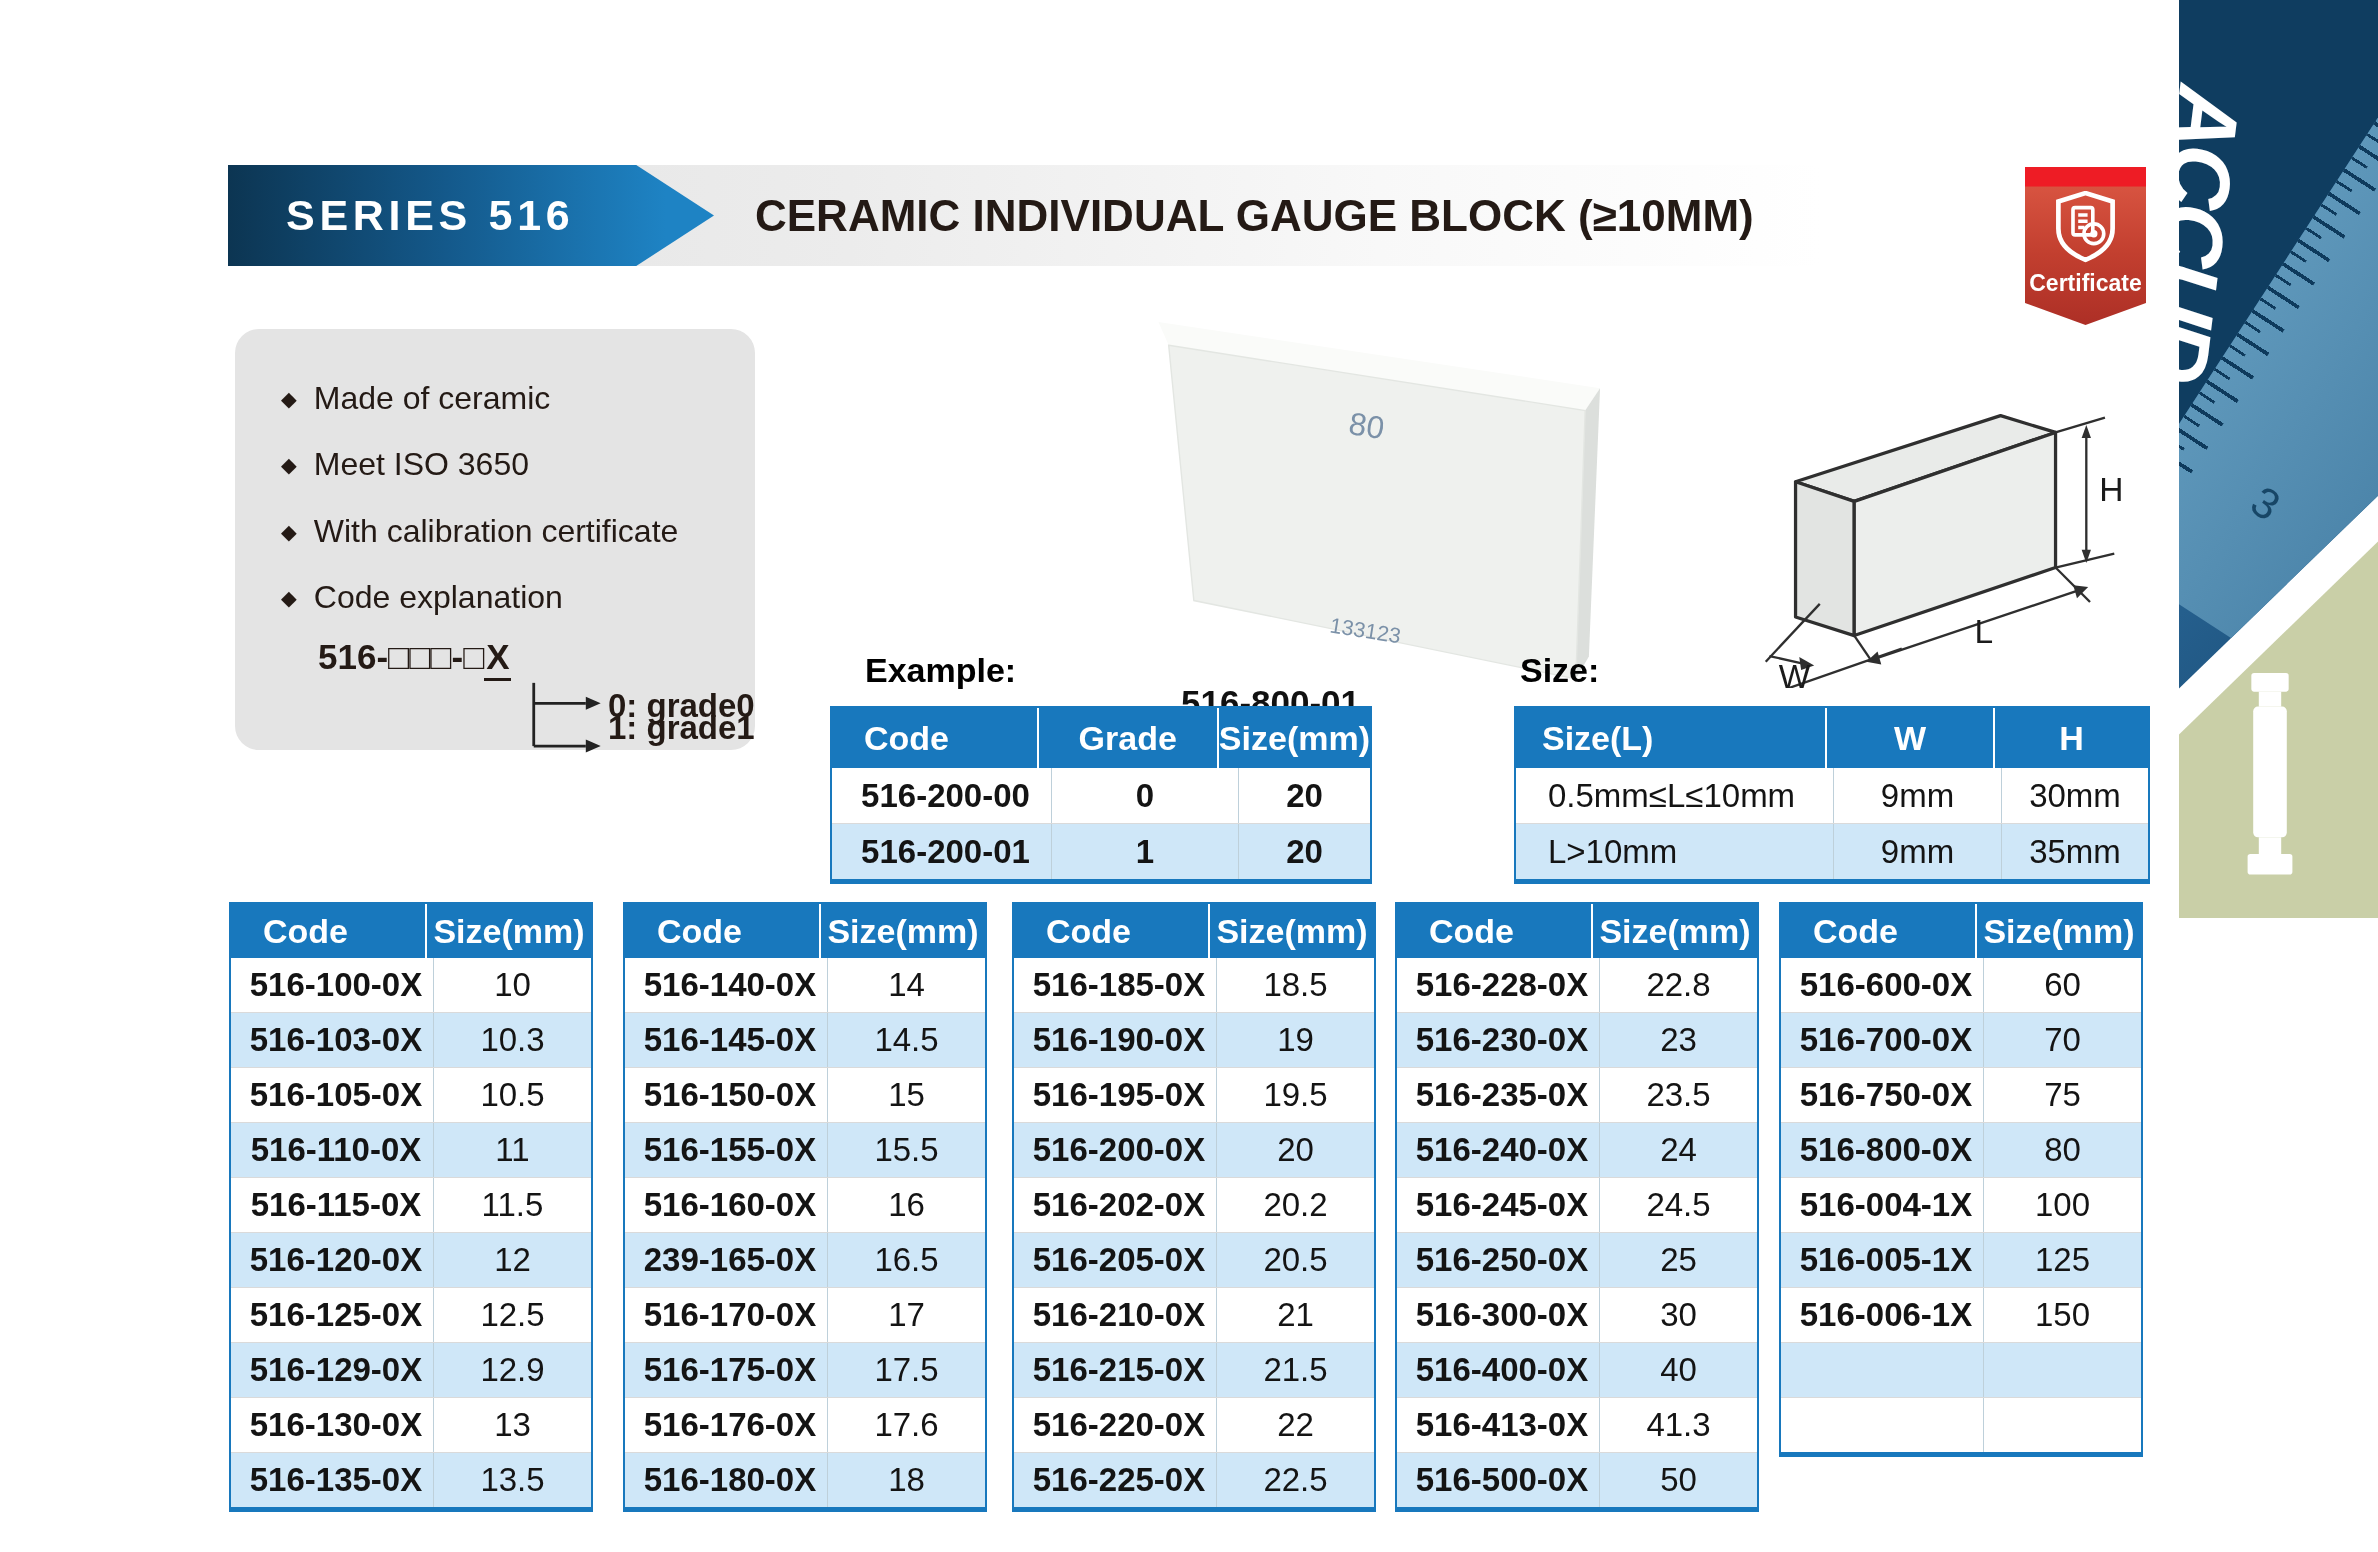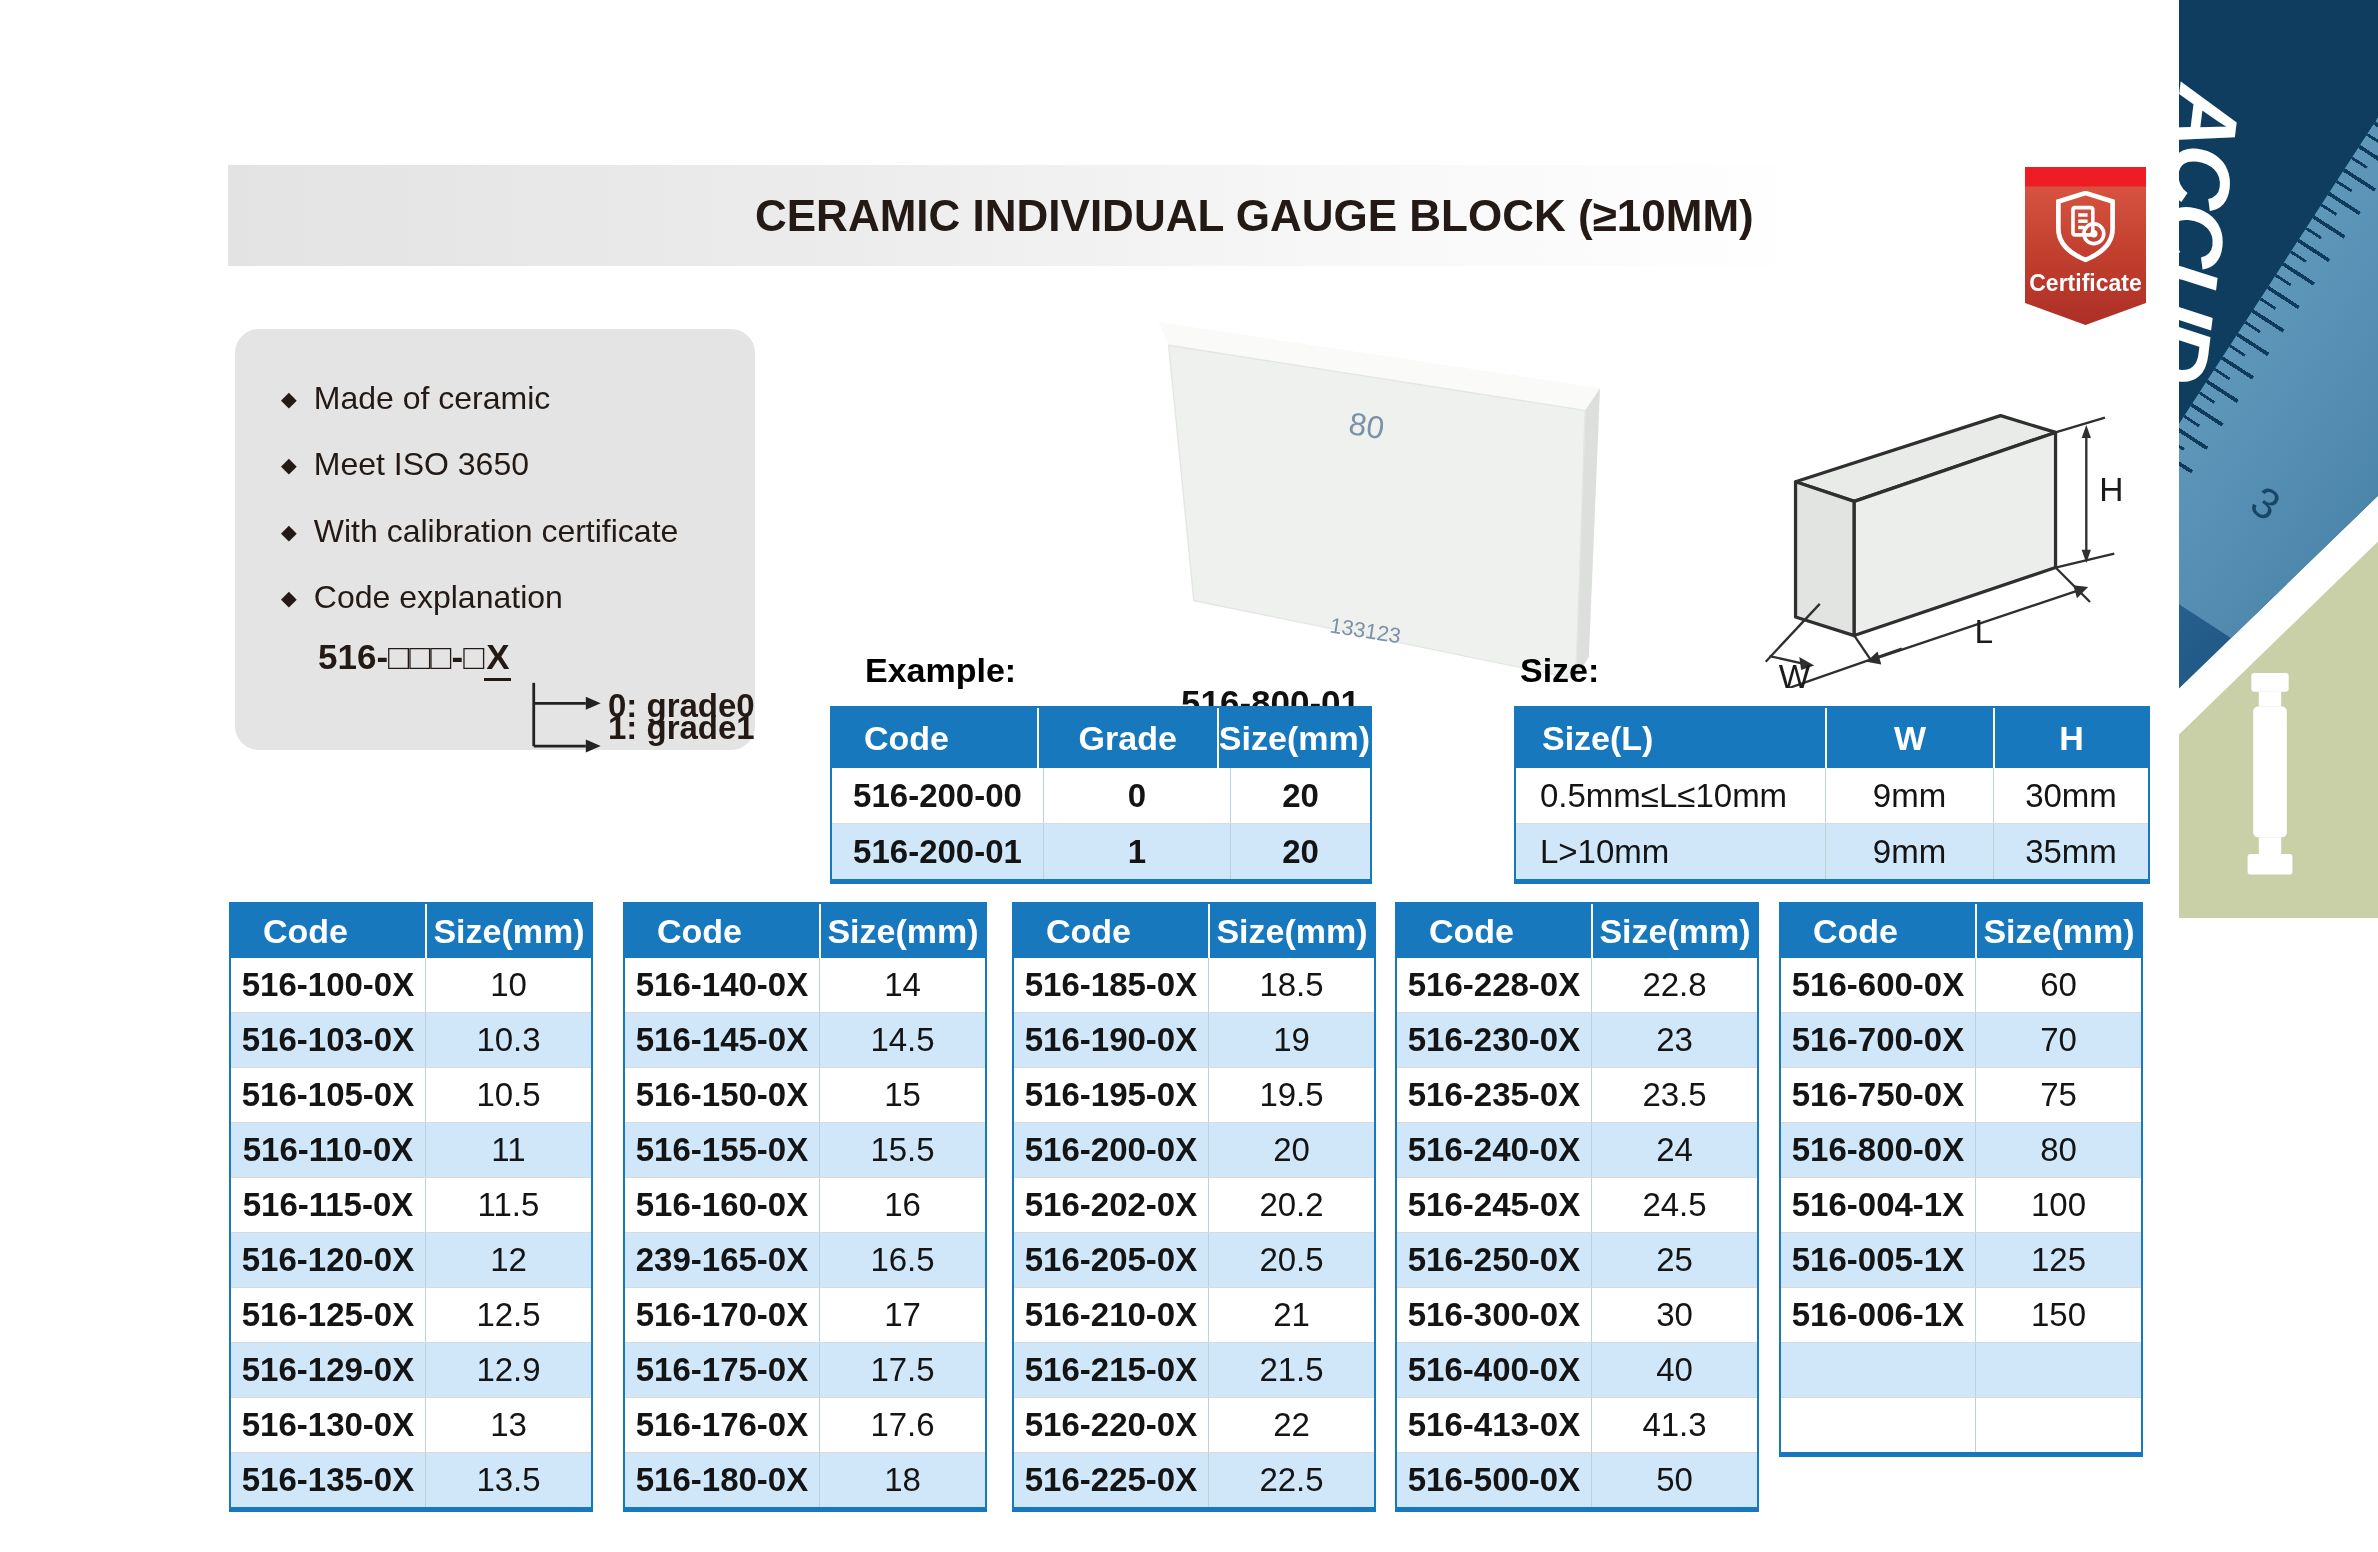--- a/index.html
+++ b/index.html
@@ -66,21 +66,21 @@
   .section-label{position:absolute;font-size:34px;font-weight:700;color:#000;}
 
   
   .data-table{position:absolute;background:#fff;border:2.8px solid #1878bd;border-bottom-width:5.6px;
     box-sizing:border-box;}
   .t-head{display:flex;background:#1878bd;color:#fff;}
   .t-hcell{display:flex;align-items:center;justify-content:center;
     font-size:34px;font-weight:700;box-sizing:border-box;}
   .t-hcell + .t-hcell{border-left:2.8px solid #fff;}
   .t-hcell.c0{justify-content:flex-start;padding-left:32px;}
-  .t-row{display:flex;}
+  .t-row{display:flex;padding-left:8px;}
   .t-body .t-row:nth-child(even){background:#cfe7f8;}
   .t-row + .t-row{border-top:1.9px solid #dadada;}
   .t-cell{display:flex;align-items:center;justify-content:center;
     font-size:33px;color:#141414;box-sizing:border-box;}
   .t-cell + .t-cell{border-left:1.9px solid #bed0da;}
 
   .spec-table{top:902px;width:364px;}
   .spec-table .t-hcell{height:54px;}
   .spec-table .t-cell{height:54px;}
   .spec-table .c0{width:194px;}
@@ -105,20 +105,23 @@
 
   
   .diagram-svg{position:absolute;left:1762px;top:380px;}
 </style>
 </head>
 <body>
 
 <div class="page">
 
   <div class="header-band">
+    <div class="series-chip">
+      <span>SERIES 516</span>
+    </div>
     <div class="main-title">CERAMIC INDIVIDUAL GAUGE BLOCK (≥10MM)</div>
   </div>
 
   <div class="cert-badge">
     <svg width="67" height="73" viewBox="0 0 64 70">
       <path d="M32 2 L58 10 V36 C58 50 47 60 32 66 C17 60 6 50 6 36 V10 Z" fill="none" stroke="#fff" stroke-width="4.5"></path>
       <rect x="20" y="16" width="19" height="26" rx="2" fill="none" stroke="#fff" stroke-width="3.5"></rect>
       <line x1="25" y1="23" x2="34" y2="23" stroke="#fff" stroke-width="3.5"></line>
       <line x1="25" y1="29" x2="34" y2="29" stroke="#fff" stroke-width="3.5"></line>
       <line x1="25" y1="35" x2="31" y2="35" stroke="#fff" stroke-width="3.5"></line>

